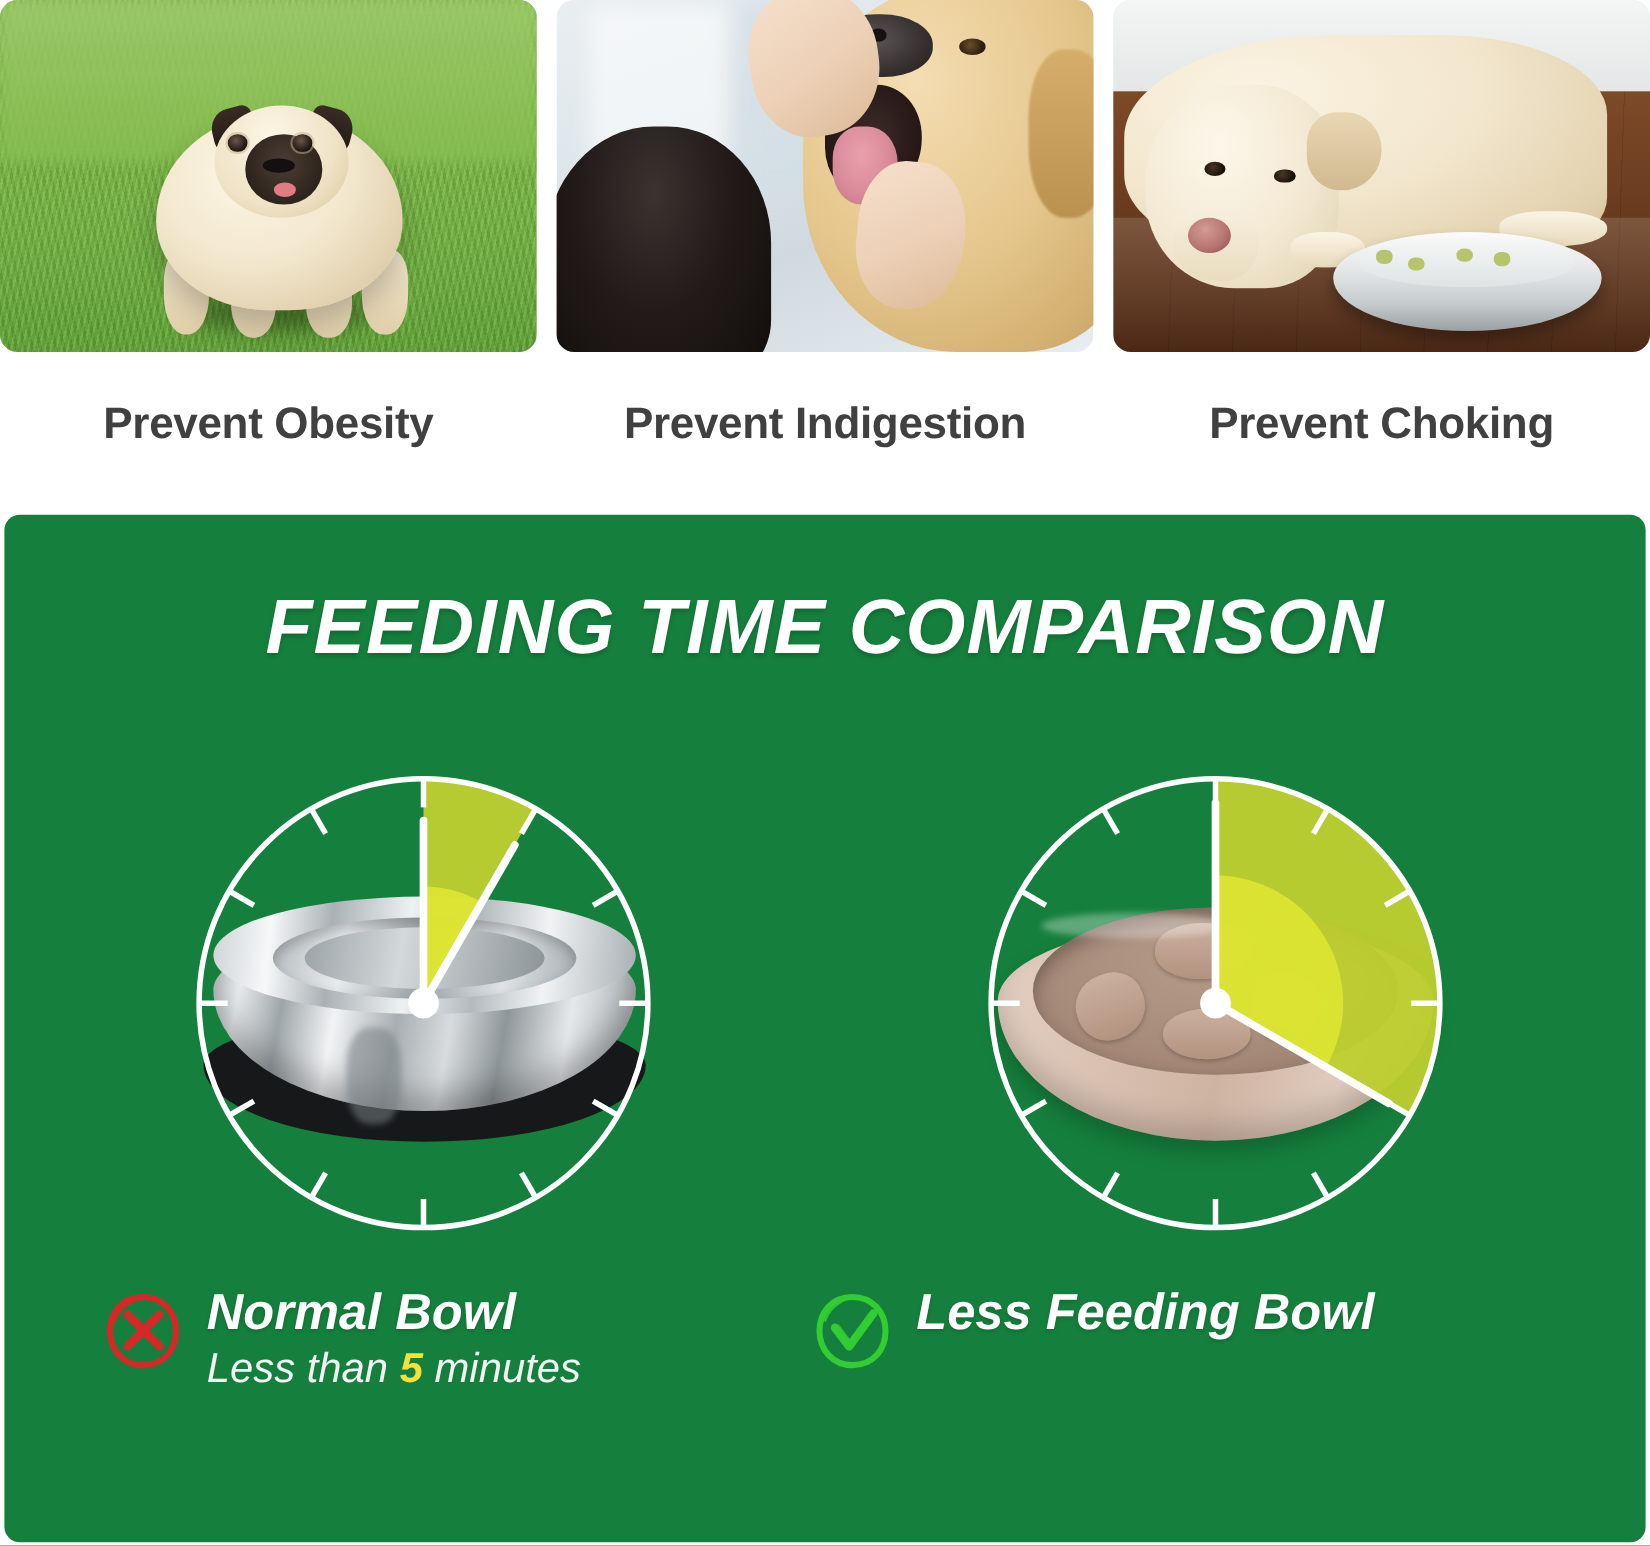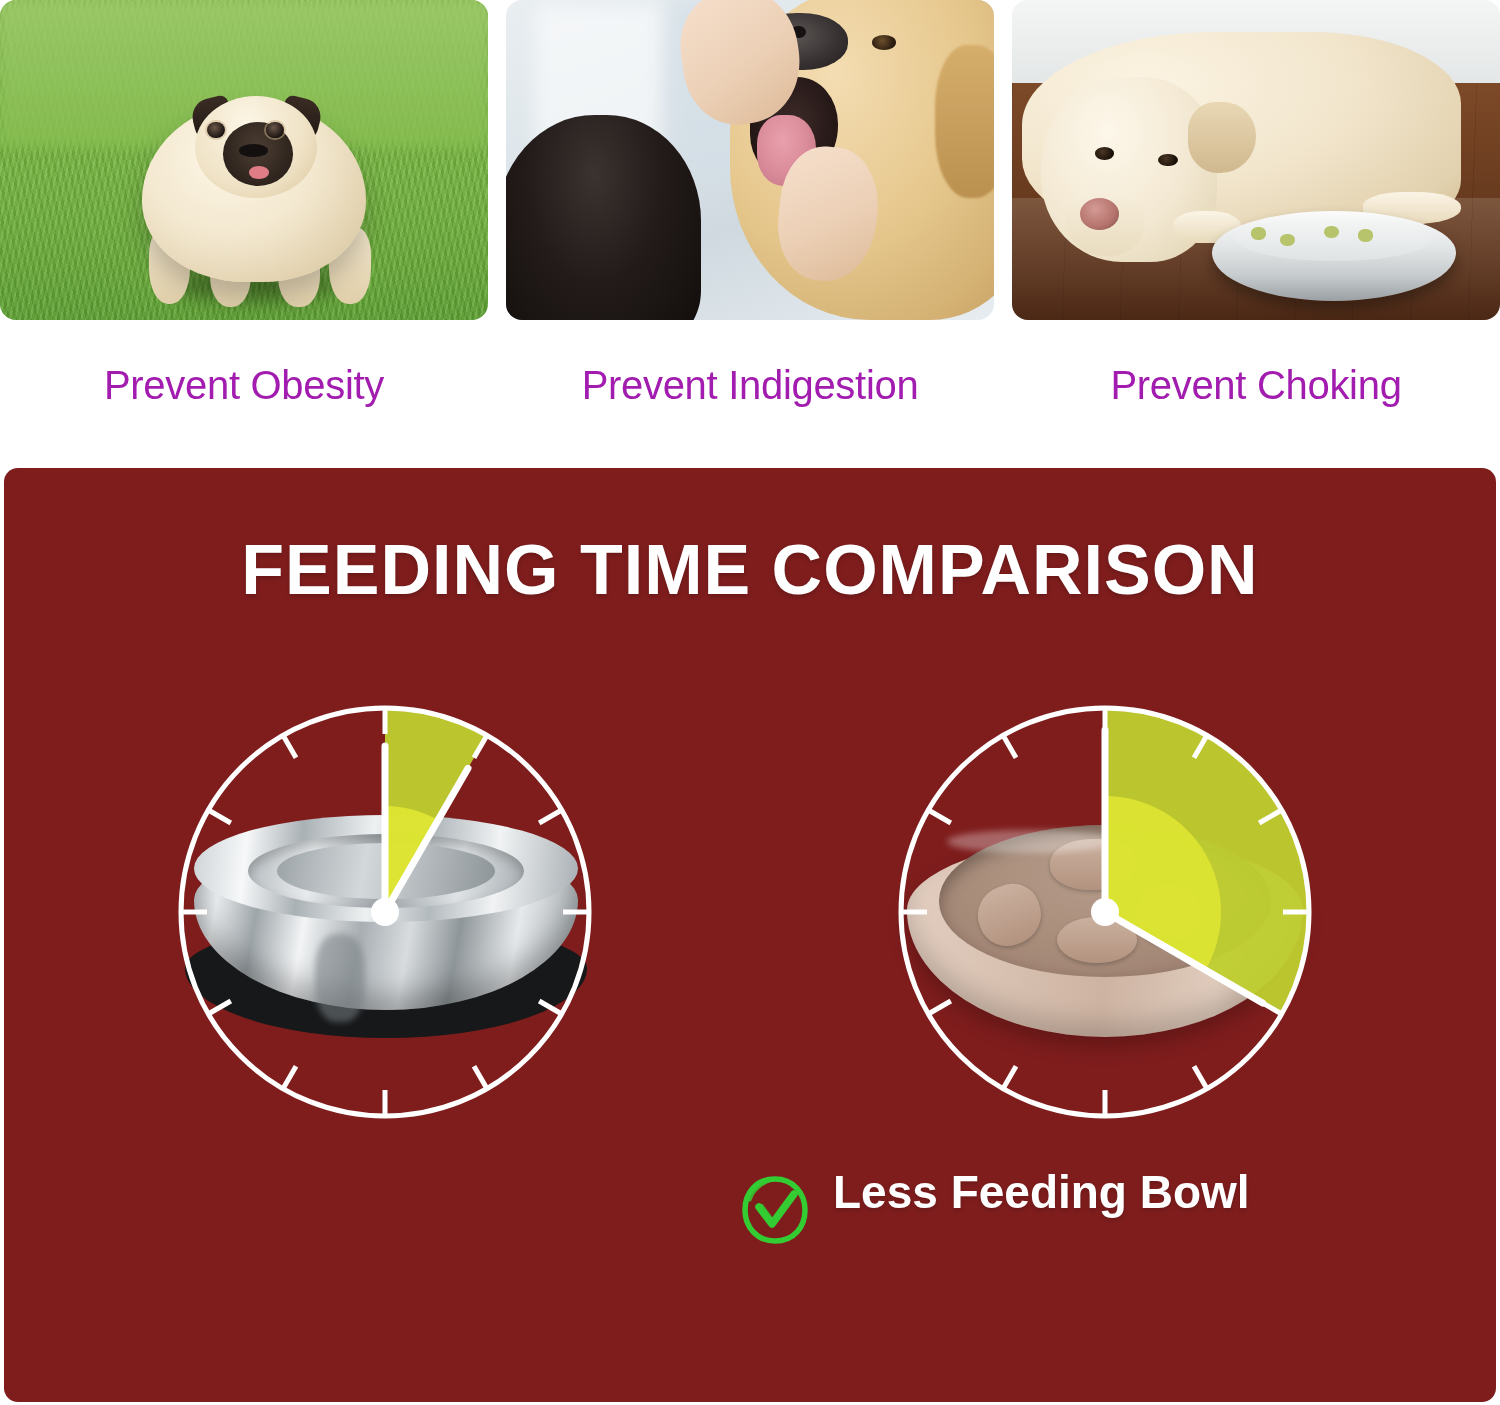--- a/index.html
+++ b/index.html
@@ -23,21 +23,21 @@
     flex:1 1 0;
   }
   .photo-caption-row{
     position:absolute;left:0;top:320px;width:1500px;height:130px;
     display:flex;gap:18px;
   }
   .caption-cell{
     flex:1 1 0;display:flex;align-items:center;justify-content:center;
   }
   .caption-text{
-    font-size:40px;font-weight:400;color:#a21caf;
+    font-size:40px;font-weight:700;color:#404040;
     letter-spacing:-0.3px;white-space:nowrap;
     font-family:"Liberation Sans", sans-serif;
   }
 
   
   .p1-bg{position:absolute;inset:0;
     background:
       repeating-linear-gradient(102deg, rgba(255,255,255,.07) 0 2px, rgba(0,0,0,.05) 2px 5px),
       repeating-linear-gradient(78deg, rgba(0,0,0,.06) 0 3px, rgba(255,255,255,.05) 3px 7px),
       linear-gradient(#8fc254 0%, #7cb944 35%, #6fb03c 70%, #5ea233 100%);
@@ -144,21 +144,21 @@
     border-radius:50%;
     background:linear-gradient(#f6f7f7,#dfe3e4);}
   .p3-kib{position:absolute;width:3%;height:4%;border-radius:44%;
     background:#b7c46b;}
   .p3-kib.k1{left:49%;top:71%;} .p3-kib.k2{left:55%;top:73%;}
   .p3-kib.k3{left:64%;top:70.5%;} .p3-kib.k4{left:71%;top:71.5%;}
 
   
   .green-panel{
     position:absolute;left:4px;top:468px;width:1492px;height:934px;
-    background:#7f1d1d;border-radius:14px;
+    background:#15803d;border-radius:14px;font-style:italic;
   }
   .panel-title{
     position:absolute;left:0;top:62px;width:100%;
     text-align:center;color:#ffffff;
     font-size:70px;font-weight:700;letter-spacing:1px;
     font-family:"Liberation Sans", sans-serif;
     text-shadow:0 2px 5px rgba(0,0,0,.20);
   }
 
   
@@ -379,20 +379,33 @@
         </g>
         <line x1="226" y1="226" x2="226" y2="44" stroke="#ffffff" stroke-width="7" stroke-linecap="round"></line>
         <line x1="226" y1="226" x2="383.6" y2="317" stroke="#ffffff" stroke-width="7" stroke-linecap="round"></line>
         <circle cx="226" cy="226" r="14" fill="#ffffff"></circle>
       </svg>
     </div>
   </div>
 
   <div class="legend-row">
 
+    <div class="legend left">
+      <svg class="legend-icon" viewBox="0 0 72 72">
+        <path d="M36 5 C17 5 6 19 6 36 C6 53 18 67 36 67 C55 67 66 53 66 36 C66 19 54 5 36 5" fill="none" stroke="#d62828" stroke-width="5.5" stroke-linecap="round"></path>
+        <path d="M10 27 C14 15 26 7 38 6" fill="none" stroke="#d62828" stroke-width="3" stroke-linecap="round" opacity=".85"></path>
+        <path d="M22 21 L51 50" stroke="#d62828" stroke-width="7.5" stroke-linecap="round" fill="none"></path>
+        <path d="M51 21 L22 50" stroke="#d62828" stroke-width="7.5" stroke-linecap="round" fill="none"></path>
+        <path d="M25 24 L48 47" stroke="#d62828" stroke-width="2.5" stroke-linecap="round" fill="none" opacity=".7"></path>
+      </svg>
+      <div class="legend-texts">
+        <div class="legend-title">Normal Bowl</div>
+        <div class="legend-sub"><span>Less than </span><span class="num">5</span><span> minutes</span></div>
+      </div>
+    </div>
 
     <div class="legend right">
       <svg class="legend-icon" viewBox="0 0 72 72">
         <path d="M36 5 C17 5 6 19 6 36 C6 53 18 67 36 67 C55 67 66 53 66 36 C66 19 54 5 36 5" fill="none" stroke="#33cc33" stroke-width="5.5" stroke-linecap="round"></path>
         <path d="M11 26 C15 14 27 6 39 5" fill="none" stroke="#33cc33" stroke-width="3" stroke-linecap="round" opacity=".85"></path>
         <path d="M20 33 L33 50 L55 20" fill="none" stroke="#33cc33" stroke-width="7.5" stroke-linecap="round" stroke-linejoin="round"></path>
         <path d="M23 31 L34 46" fill="none" stroke="#33cc33" stroke-width="2.5" stroke-linecap="round" opacity=".7"></path>
       </svg>
       <div class="legend-texts">
         <div class="legend-title">Less Feeding Bowl</div>

